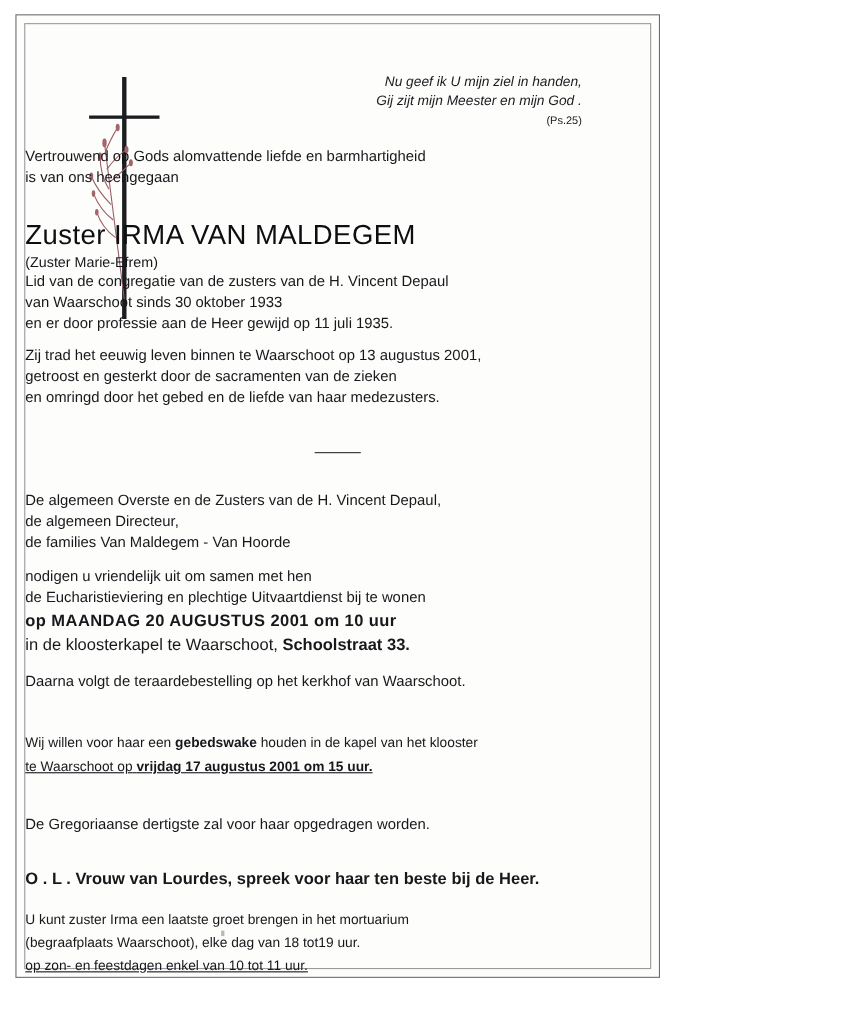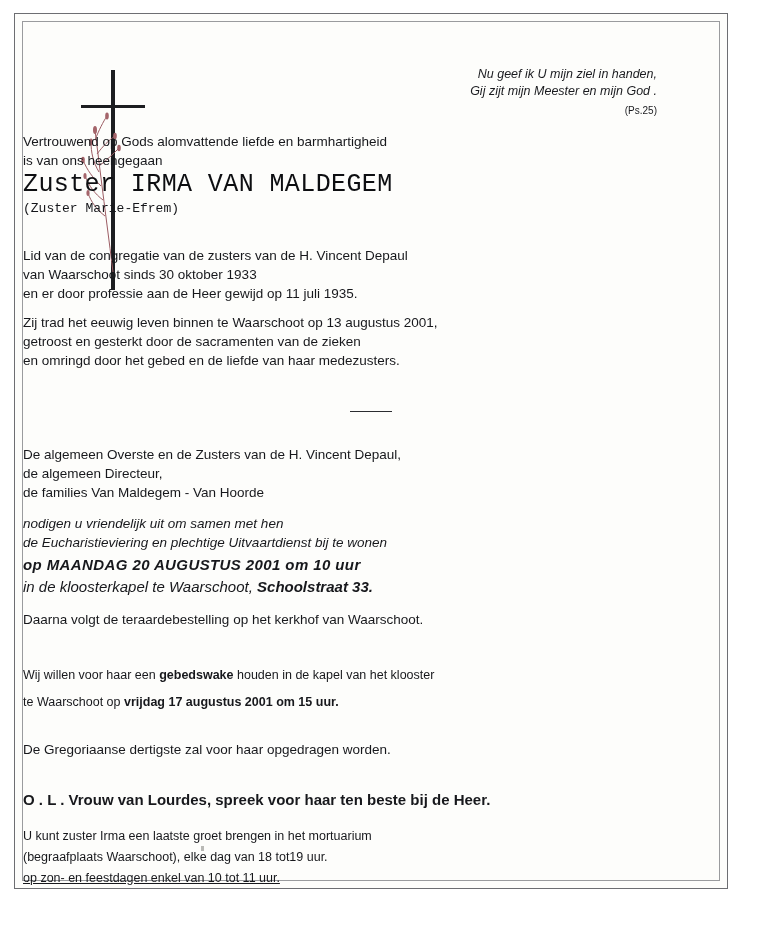--- a/index.html
+++ b/index.html
@@ -11,21 +11,21 @@
     width: 780px;
     height: 926px;
     font-family: "Liberation Sans", sans-serif;
     color: #15161a;
     overflow: hidden;
   }
   #card {
     position: absolute;
     left: 14px;
     top: 13px;
-    width: 714px;
+    width: 586px;
     height: 876px;
     border: 1px solid #6d6e72;
     background: #fdfdfb;
     box-sizing: border-box;
   }
   #inner {
     position: absolute;
     left: 7px;
     top: 7px;
     right: 7px;
@@ -164,21 +164,21 @@
       <div>Nu geef ik U mijn ziel in handen,</div>
       <div>Gij zijt mijn Meester en mijn God .</div>
       <div class="src">(Ps.25)</div>
     </div>
 
     <div class="body-block" style="top:110px;">
       <div class="ln">Vertrouwend op Gods alomvattende liefde en barmhartigheid</div>
       <div class="ln">is van ons heengegaan</div>
     </div>
 
-    <div class="body-block" style="top:142px;font-family:Liberation Mono, monospace;">
+    <div class="body-block" style="top:172px;">
       <div class="name">
         <span class="pre">Zuster</span>
         <span>IRMA VAN MALDEGEM</span>
       </div>
       <div class="subname">(Zuster Marie-Efrem)</div>
     </div>
 
     <div class="body-block" style="top:224px;">
       <div class="ln">Lid van de congregatie van de zusters van de H. Vincent Depaul</div>
       <div class="ln">van Waarschoot sinds 30 oktober 1933</div>
@@ -192,41 +192,41 @@
     </div>
 
     <div class="rule" style="top:389px;"></div>
 
     <div class="body-block" style="top:423px;">
       <div class="ln">De algemeen Overste en de Zusters van de H. Vincent Depaul,</div>
       <div class="ln">de algemeen Directeur,</div>
       <div class="ln">de families Van Maldegem - Van Hoorde</div>
     </div>
 
-    <div class="body-block" style="top:492px;font-style:italic;">
+    <div class="body-block" style="top:492px;">
       <div class="ln">nodigen u vriendelijk uit om samen met hen</div>
       <div class="ln">de Eucharistieviering en plechtige Uitvaartdienst bij te wonen</div>
       <div class="ln b big spaced" style="margin-top:3px;">op MAANDAG 20 AUGUSTUS 2001 om 10 uur</div>
       <div class="ln big" style="margin-top:3px;">
         <span>in de kloosterkapel te Waarschoot,</span>
         <span class="b">Schoolstraat 33.</span>
       </div>
     </div>
 
     <div class="body-block" style="top:588px;">
       <div class="ln">Daarna volgt de teraardebestelling op het kerkhof van Waarschoot.</div>
     </div>
 
     <div class="body-block" style="top:644px;">
       <div class="ln sm">
         <span>Wij willen voor haar een</span>
         <span class="b">gebedswake</span>
         <span>houden in de kapel van het klooster</span>
       </div>
-      <div class="ln sm" style="margin-top:9px;">
+      <div class="ln sm" style="margin-top:4px;text-decoration:underline;">
         <span>te Waarschoot op</span>
         <span class="b">vrijdag 17 augustus 2001 om 15 uur.</span>
       </div>
     </div>
 
     <div class="body-block" style="top:718px;">
       <div class="ln">De Gregoriaanse dertigste zal voor haar opgedragen worden.</div>
     </div>
 
     <div class="body-block" style="top:768px;">

